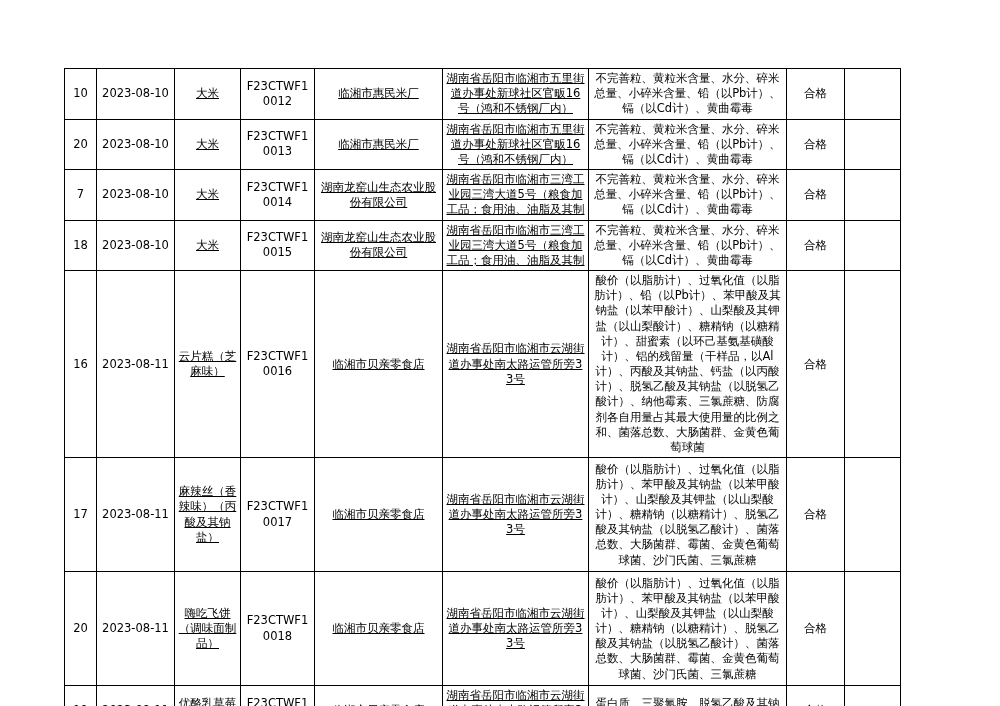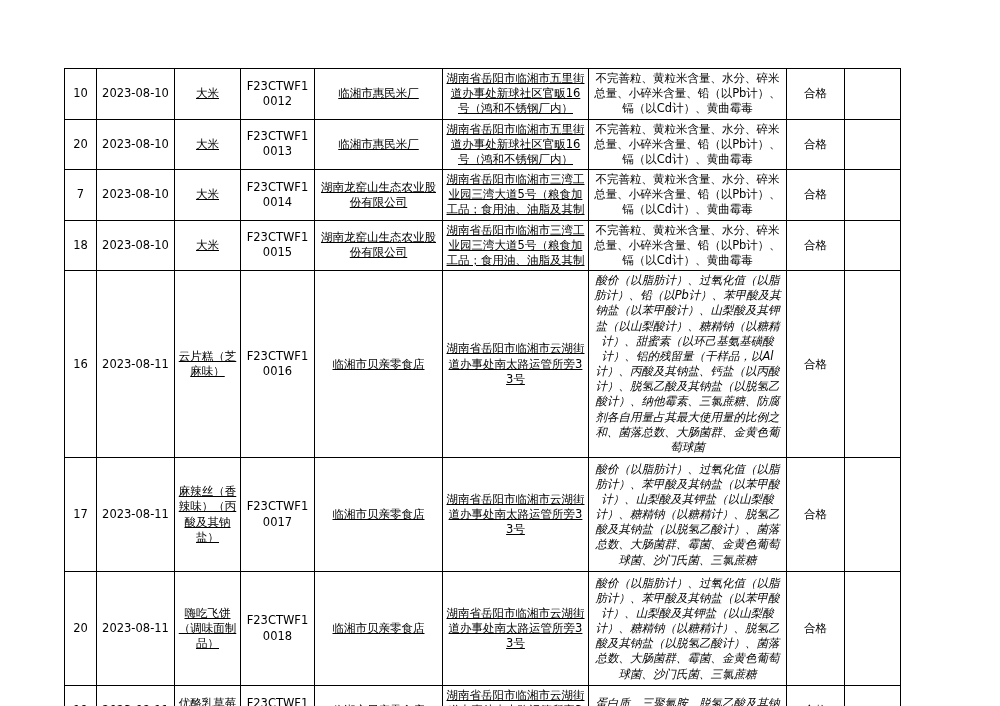--- a/index.html
+++ b/index.html
@@ -72,21 +72,20 @@
     letter-spacing: 0px;
     line-height: 1.32;
   }
   td.no, td.date, td.result {
     font-size: 12px;
     white-space: nowrap;
   }
   
   .clip-cell {
     position: relative;
-    font-style: italic;
   }
 </style>
 </head>
 <body>
 
 <div class="page">
   <div class="table-wrap">
     <table class="insp">
       <colgroup>
         <col class="c-no">

